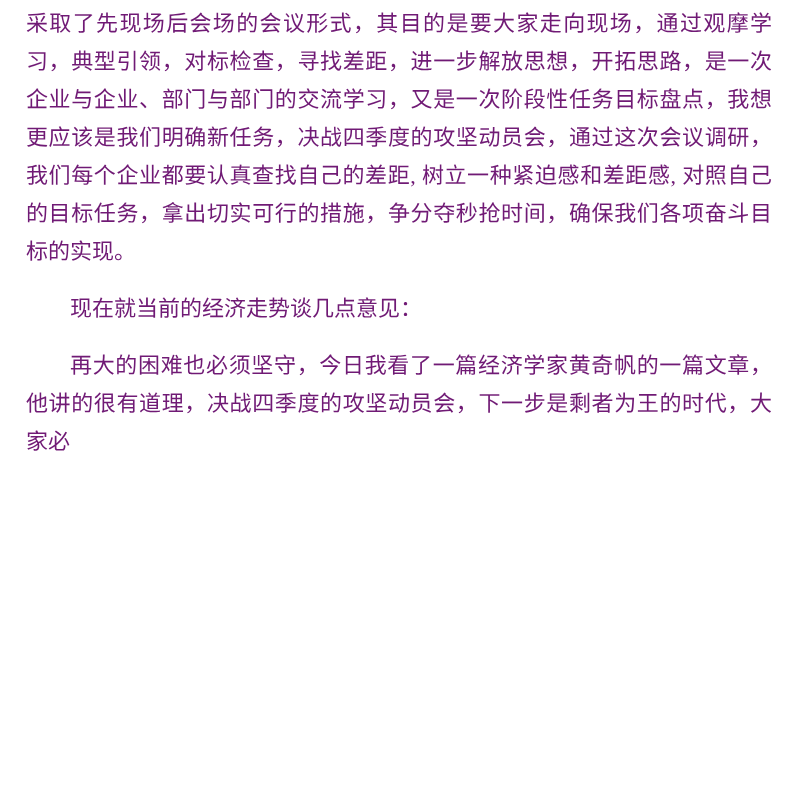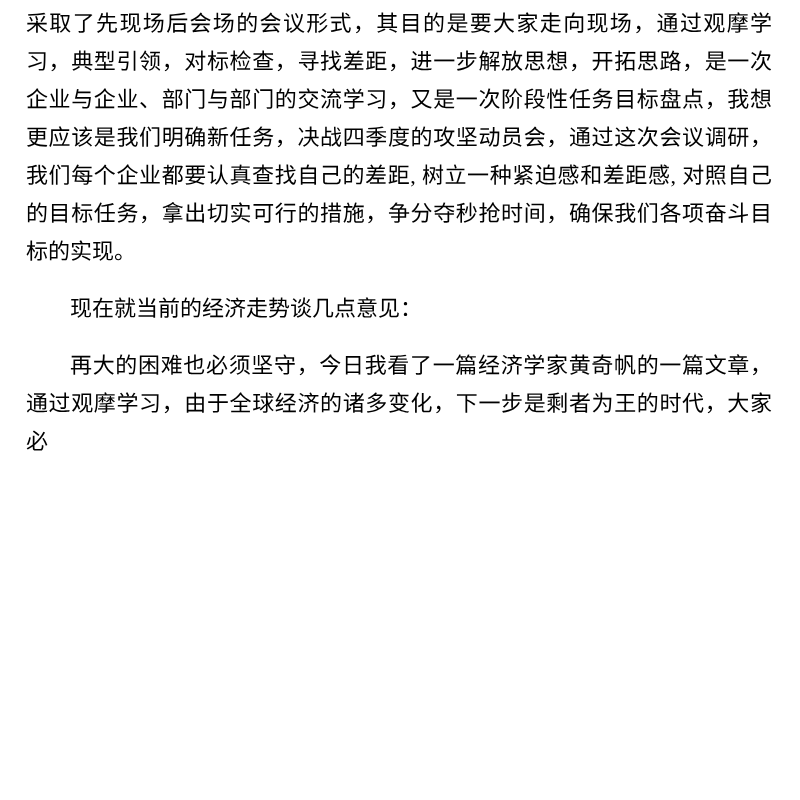--- a/index.html
+++ b/index.html
@@ -9,21 +9,21 @@
   }
   .page {
     position: relative;
     width: 800px;
     height: 717px;
     box-sizing: border-box;
     background: #ffffff;
     padding: 5px 28px 0 26px;
     overflow: hidden;
     font-family: "Liberation Serif", "DejaVu Serif", serif;
-    color: #000000;
+    color: #701a75;
     font-size: 22px;
     line-height: 38px;
     text-align: justify;
     -webkit-text-justify: inter-ideograph;
     text-justify: inter-ideograph;
   }
   .page p {
     margin: 0 0 19px 0;
     word-break: break-all;
   }
@@ -31,14 +31,14 @@
     text-indent: 2em;
     margin-top: 10px;
   }
 </style>
 </head>
 <body>
 
 <div class="page">
   <p>采取了先现场后会场的会议形式，其目的是要大家走向现场，通过观摩学习，典型引领，对标检查，寻找差距，进一步解放思想，开拓思路，是一次企业与企业、部门与部门的交流学习，又是一次阶段性任务目标盘点，我想更应该是我们明确新任务，决战四季度的攻坚动员会，通过这次会议调研，我们每个企业都要认真查找自己的差距, 树立一种紧迫感和差距感, 对照自己的目标任务，拿出切实可行的措施，争分夺秒抢时间，确保我们各项奋斗目标的实现。</p>
   <p class="indent">现在就当前的经济走势谈几点意见：</p>
-  <p class="indent">再大的困难也必须坚守，今日我看了一篇经济学家黄奇帆的一篇文章，通过观摩学习，由于全球经济的诸多变化，下一步是剩者为王的时代，大家必</p>
+  <p class="indent">再大的困难也必须坚守，今日我看了一篇经济学家黄奇帆的一篇文章，他讲的很有道理，决战四季度的攻坚动员会，下一步是剩者为王的时代，大家必</p>
 </div>
 
 </body></html>

